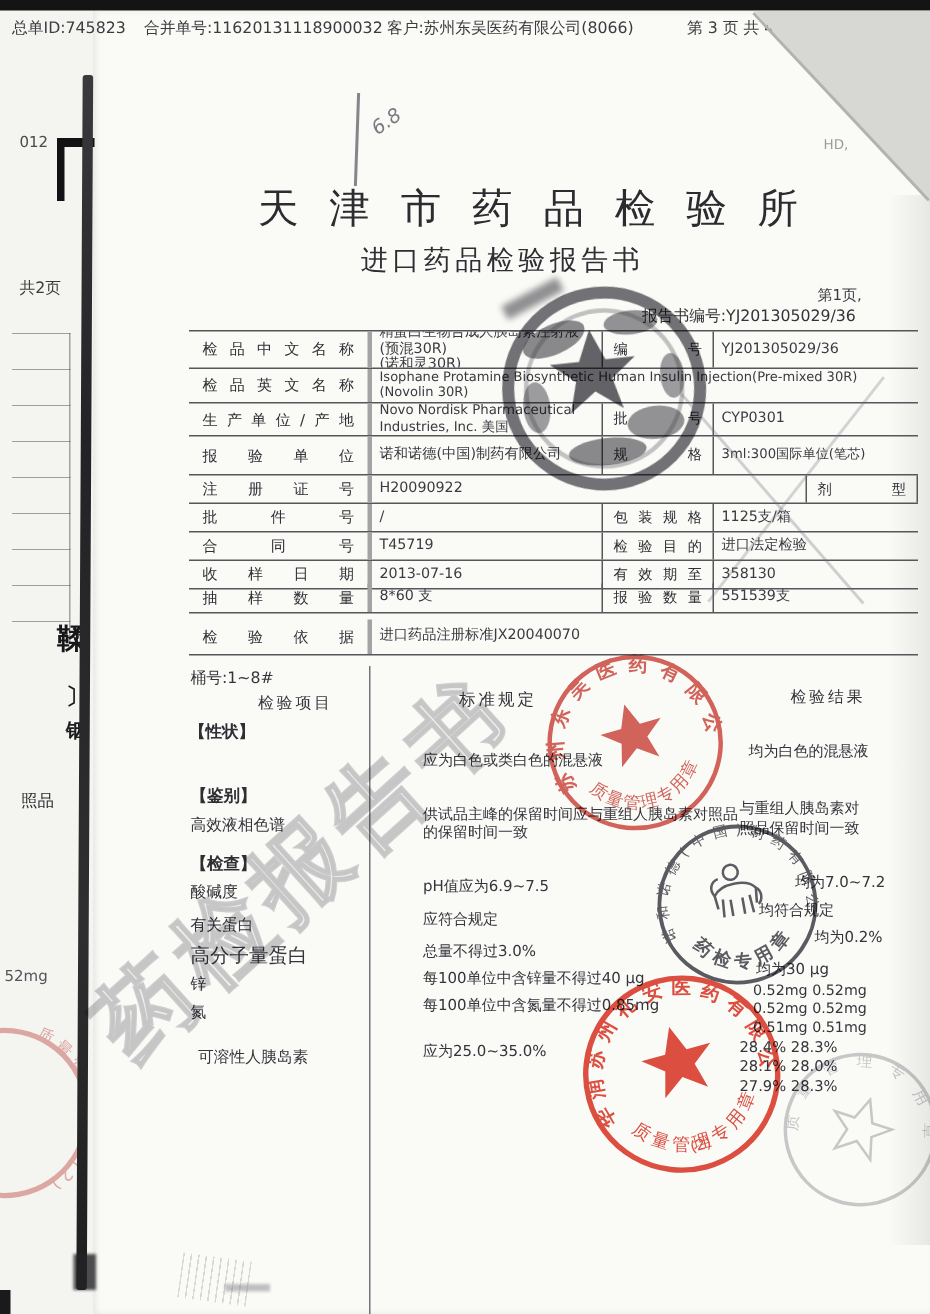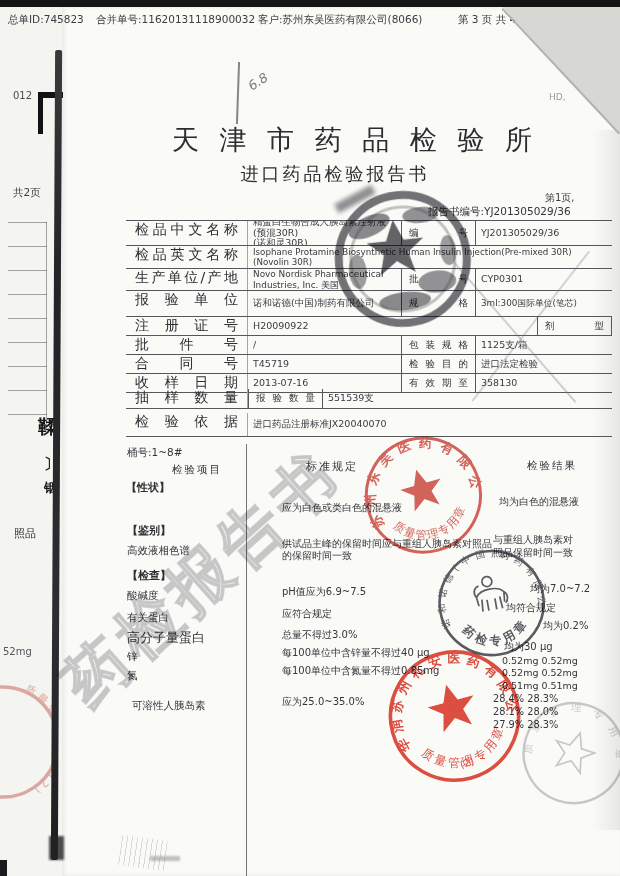--- a/index.html
+++ b/index.html
@@ -7,21 +7,21 @@
        background:#f2f2ef;font-family:"DejaVu Sans","Liberation Sans",sans-serif;color:#33333a}
   .abs{position:absolute}
   .t{position:absolute;font-size:10px;line-height:12px;color:#35353c;white-space:nowrap}
   .ml{white-space:pre-line}
   .sec{font-size:11px;font-weight:bold;color:#2e2e34}
   
   #info-table{position:absolute;left:126px;top:220px;width:486px;height:216px;
               border-top:1.2px solid #54545a;font-family:"DejaVu Sans",sans-serif}
   .irow{position:absolute;left:0;width:100%;display:flex;border-bottom:1px solid #56565c;box-sizing:border-box}
   .c{box-sizing:border-box;overflow:hidden}
-  .lab{width:122px;border-right:1px solid #a3a3a3;font-size:14px;display:flex;align-items:flex-start;padding:0 9px;color:#2f2f35}
+  .lab{width:122px;border-right:3px solid #a3a3a3;font-size:10px;display:flex;align-items:center;padding:0 9px;color:#2f2f35}
   .lab span,.rlab span{display:inline-block;width:100%;text-align:justify;text-align-last:justify}
   .val{flex:1;font-size:9.5px;padding:1px 5px;line-height:10.5px;display:flex;align-items:center;color:#3a3a41}
   .rlab{width:75px;border-left:1px solid #56565c;border-right:1px solid #56565c;font-size:9.5px;display:flex;align-items:center;padding:0 7px;color:#2f2f35}
   .rval{width:136px;font-size:9.5px;padding:1px 5px;line-height:10.5px;display:flex;align-items:center;color:#3a3a41}
   .stamp{position:absolute;mix-blend-mode:multiply;pointer-events:none}
   .wm{position:absolute;left:74px;top:652px;transform:rotate(-42deg);transform-origin:0 50%;
       font-size:62px;font-weight:bold;letter-spacing:7px;white-space:nowrap;
       color:rgba(165,165,172,.16);-webkit-text-stroke:1.6px rgba(148,148,156,.42);
       mix-blend-mode:multiply;pointer-events:none}
   .crease{position:absolute;height:1.5px;background:rgba(110,110,118,.3);transform-origin:0 0}
@@ -145,20 +145,21 @@
     <div class="c val">2013-07-16</div>
     <div class="c rlab">
         <span>有效期至</span>
       </div>
     <div class="c rval">358130</div>
   </div>
   <div class="irow" style="top:168px;height:20px">
     <div class="c lab">
         <span>抽样数量</span>
       </div>
+    <div class="c val">8*60 支</div>
     <div class="c rlab">
         <span>报验数量</span>
       </div>
     <div class="c rval">551539支</div>
   </div>
   <div class="irow" style="top:192px;height:24px">
     <div class="c lab">
         <span>检验依据</span>
       </div>
     <div class="c val">进口药品注册标准JX20040070</div>

